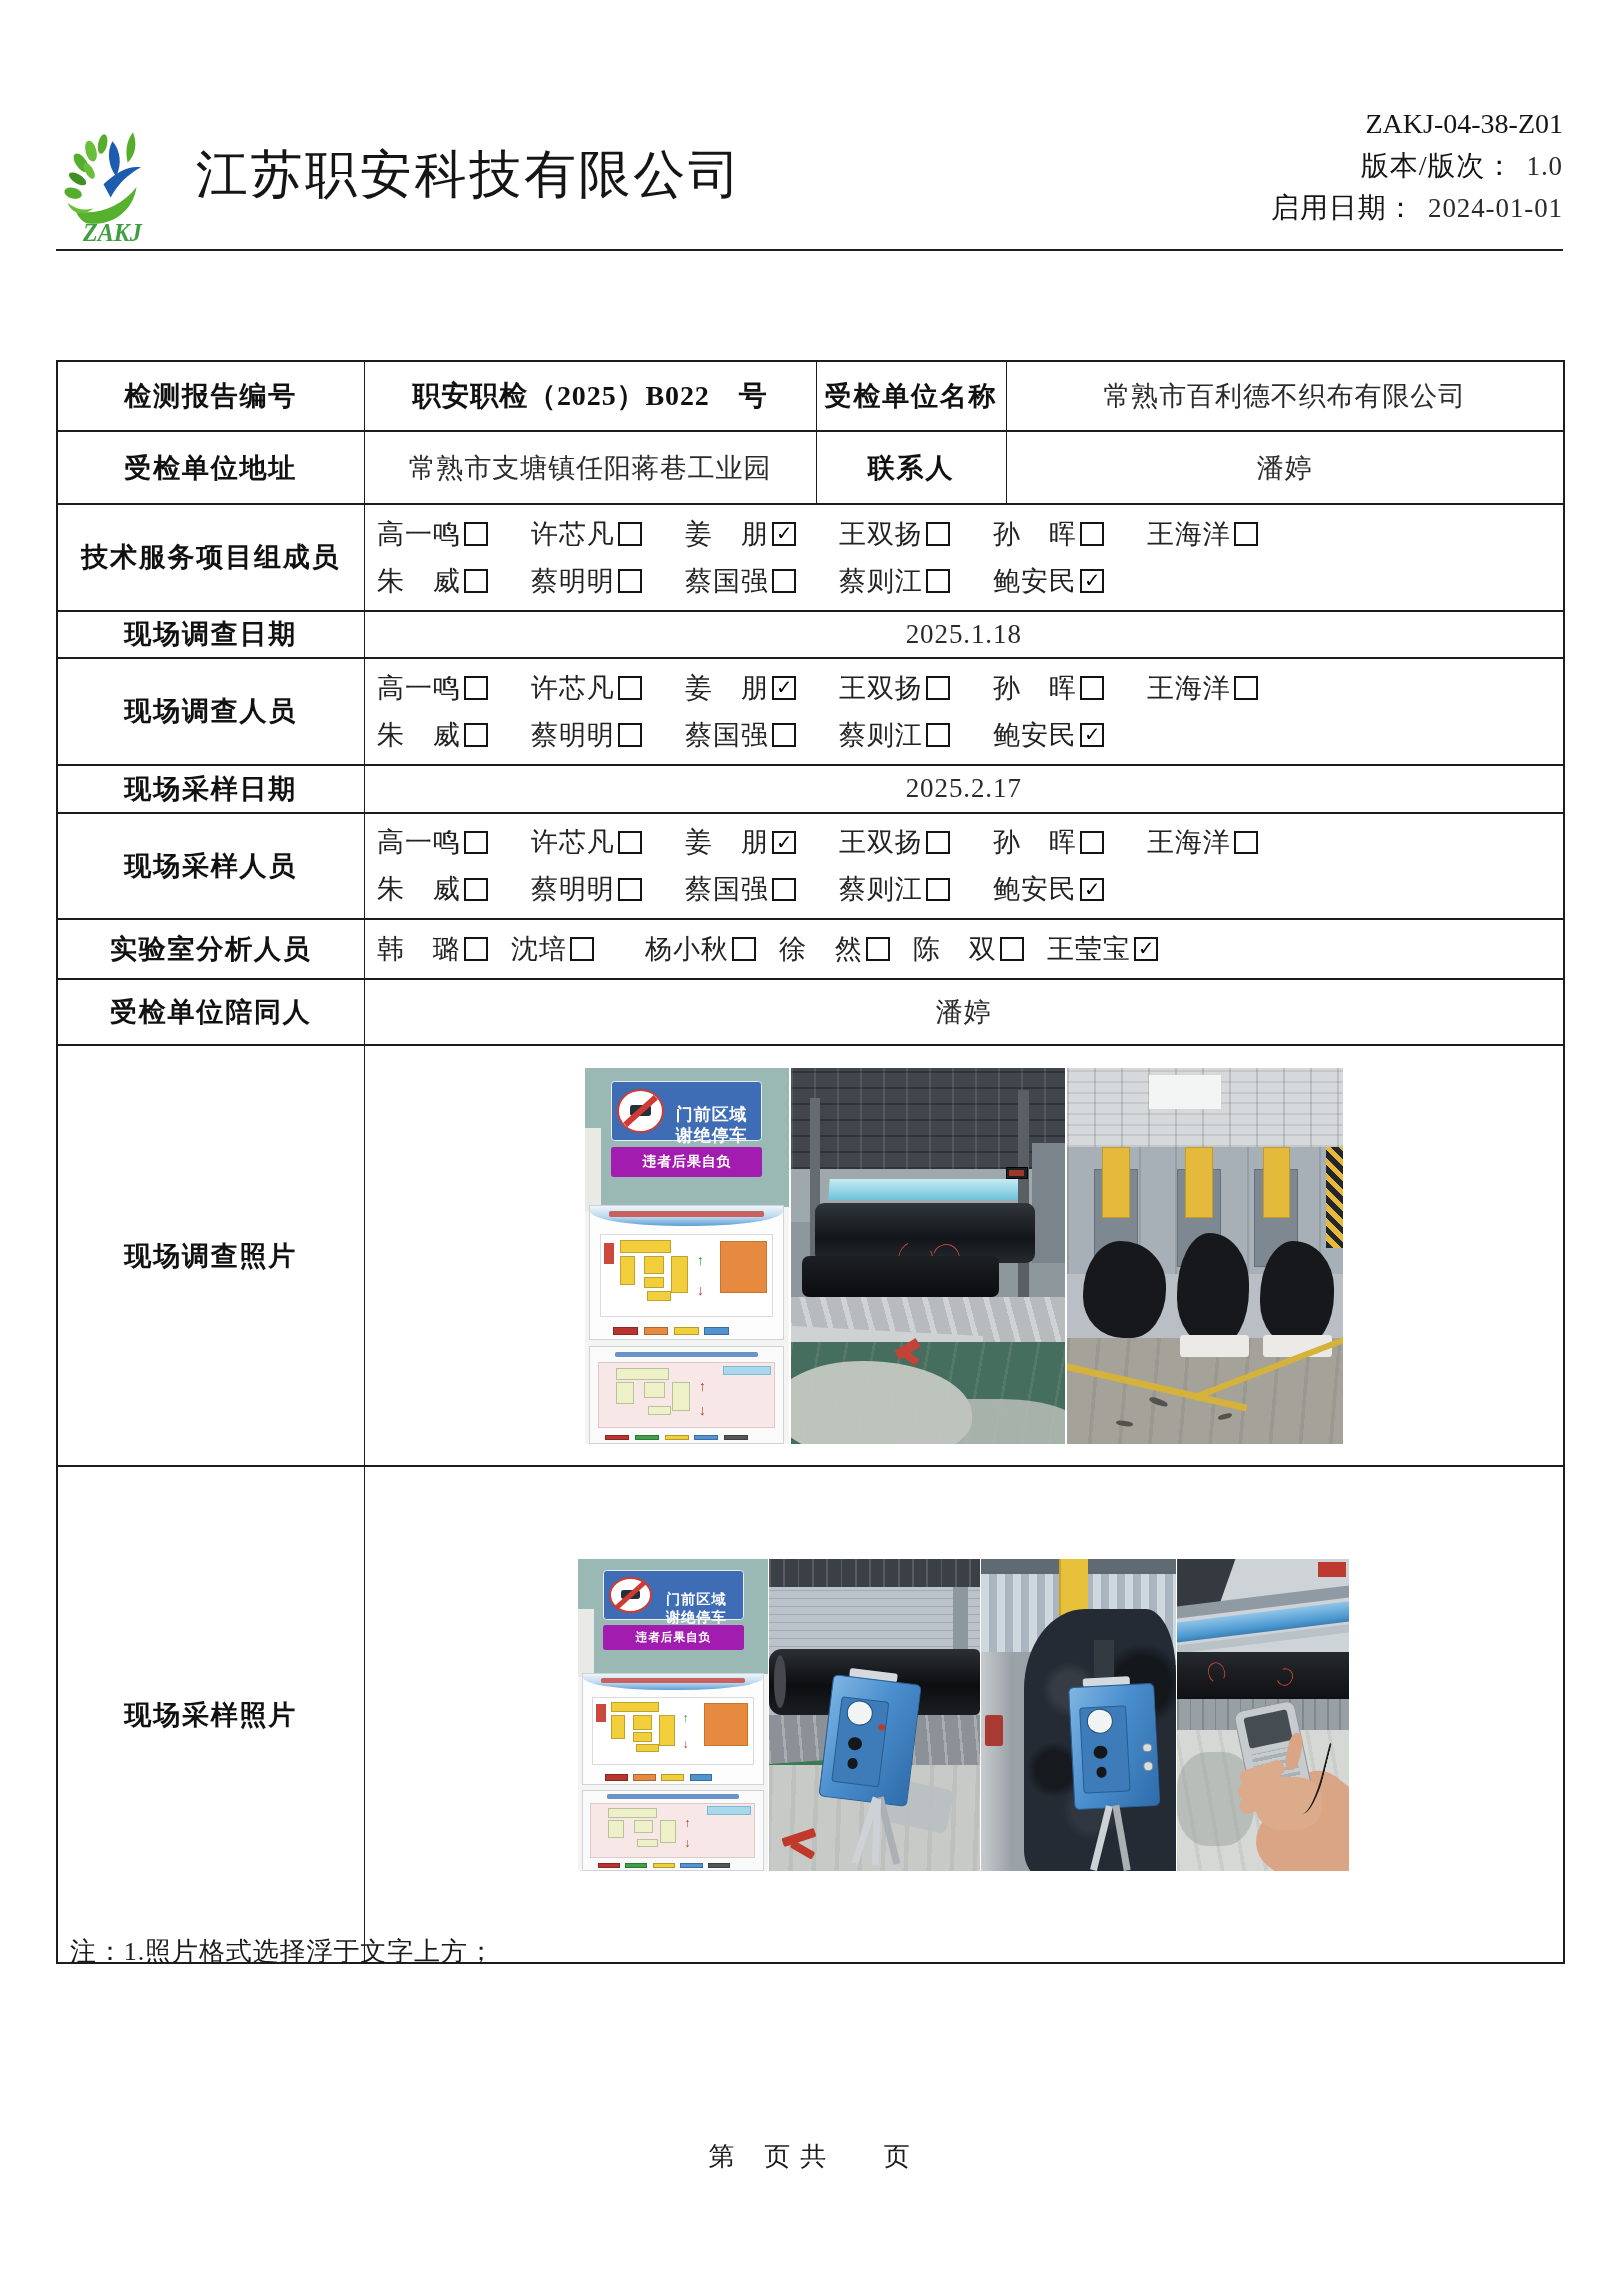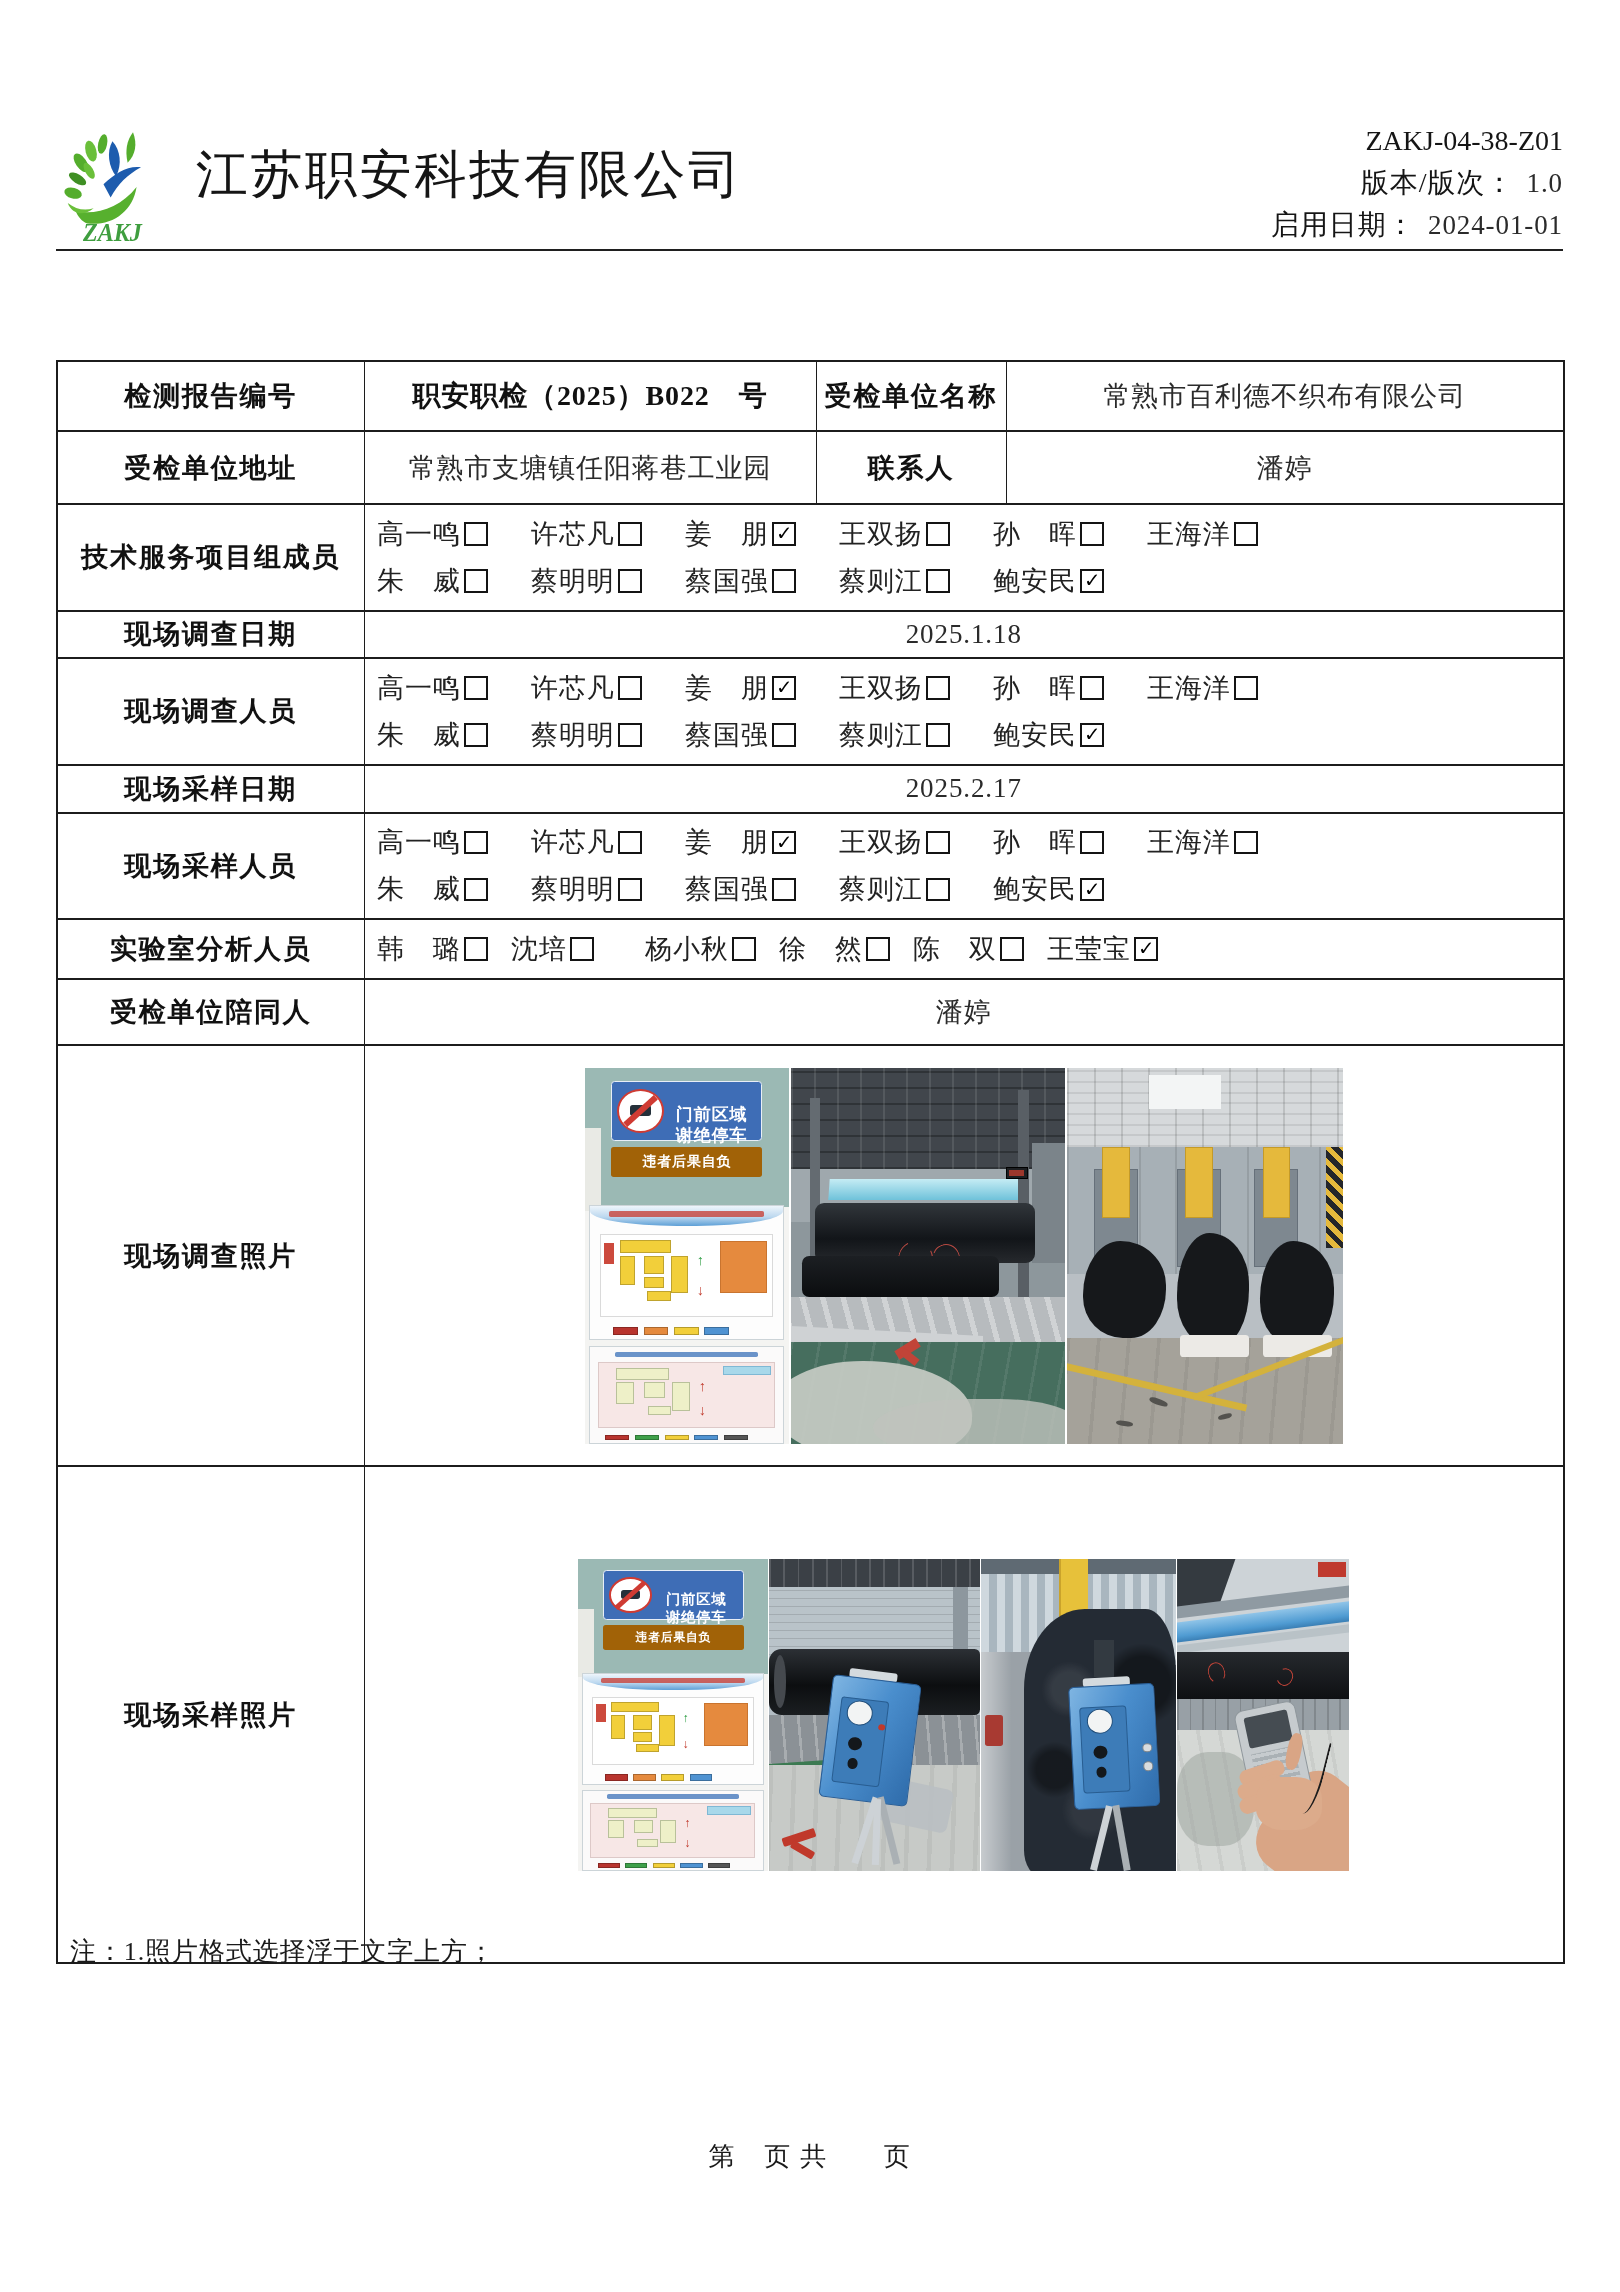--- a/index.html
+++ b/index.html
@@ -4,21 +4,21 @@
 <style>
   html,body{margin:0;padding:0;background:#e8e8e8;}
   .page{position:relative;width:1620px;height:2293px;background:#ffffff;margin:0 auto;
         font-family:"Liberation Serif","DejaVu Sans",serif;color:#111;overflow:hidden;}
 
   
   .header{position:absolute;left:56px;top:106px;width:1507px;height:143px;
           border-bottom:2.7px solid #1f1f1f;display:flex;justify-content:space-between;align-items:flex-end;}
   .header-left{display:flex;align-items:center;gap:19.7px;padding-bottom:3.6px;}
   .company-name{font-size:52px;letter-spacing:2.7px;color:#151515;margin-top:-23px;text-align:right;}
-  .header-right{text-align:right;font-size:28px;line-height:42px;padding-bottom:3px;color:#151515;}
+  .header-right{text-align:right;font-size:28px;line-height:42px;padding-bottom:20px;color:#151515;}
   .hr-line .lab{letter-spacing:0.9px;}
   .hr-line .val{margin-left:12.5px;}
 
   
   .doc-title{margin-top:0;position:absolute;left:0;right:0;top:285px;text-align:center;
              font-size:43px;font-weight:bold;letter-spacing:5.4px;}
 
   
   table.form{position:absolute;left:56px;top:360px;width:1507px;border-collapse:collapse;table-layout:fixed;
              border:2.7px solid #1c1c1c;}
@@ -49,21 +49,21 @@
   .pa-wall{position:absolute;left:0;top:0;right:0;height:37%;background:#9bb9b4;}
   .pa-wall-edge{position:absolute;left:0;top:16%;width:8%;height:22%;background:#e9eae5;}
   .pa-sign{position:absolute;left:13%;top:3.5%;width:74%;height:26%;}
   .pa-sign-main{height:62%;background:#3e6db6;border:1.8px solid #e8eef6;border-radius:3.6px;
                 display:flex;align-items:center;padding:1.8px;box-sizing:border-box;}
   .pa-noP{position:relative;width:32%;height:80%;flex:0 0 auto;margin-left:2%;}
   .pa-ring{position:absolute;inset:0;background:#fff;border:2.7px solid #cf3b33;border-radius:50%;box-sizing:border-box;}
   .pa-car{position:absolute;left:28%;top:36%;width:44%;height:26%;background:#25303a;border-radius:2.7px;}
   .pa-slash{position:absolute;left:6%;top:44%;width:88%;height:13%;background:#cf3b33;transform:rotate(-42deg);}
   .pa-sign-txt{flex:1;color:#fff;font-weight:bold;text-align:center;line-height:1.25;font-size:1em;letter-spacing:0.9px;margin-top:28px;}
-  .pa-sign-sub{height:30%;margin-top:4%;background:#a16207;color:#fff;font-weight:bold;
+  .pa-sign-sub{height:30%;margin-top:4%;background:#a21caf;color:#fff;font-weight:bold;
                display:flex;align-items:center;justify-content:center;font-size:.82em;border-radius:2.7px;letter-spacing:0.9px;}
   .pa-poster1{position:absolute;left:2%;right:2.5%;top:36.5%;height:35.5%;background:#fdfdfd;border:0.9px solid #ccd4d8;}
   .p1-band{position:absolute;left:0;right:0;top:0;height:15%;
            background:linear-gradient(180deg,#eef5fb 0%,#bcd8ef 55%,#5d9fd6 100%);
            border-radius:0 0 45% 45% / 0 0 75% 75%;}
   .p1-title{position:absolute;left:10%;right:10%;top:4%;height:4.5%;background:#c8423a;opacity:.8;border-radius:1.8px;}
   .p1-plan{position:absolute;left:5%;right:5%;top:21%;bottom:17%;background:#fff;border:0.9px solid #dadada;}
   .yb{position:absolute;background:#f2cf3a;border:0.9px solid #bfa32e;box-sizing:border-box;}
   .p1-red{position:absolute;left:2%;top:10%;width:6%;height:26%;background:#cc4a3d;}
   .yb.a{left:11%;top:6%;width:30%;height:16%;}

